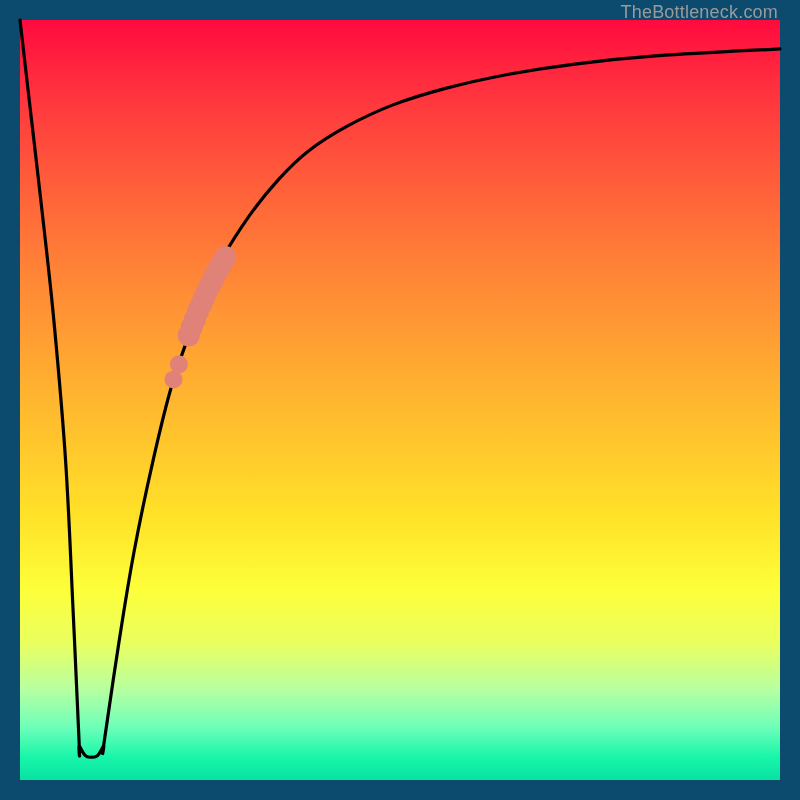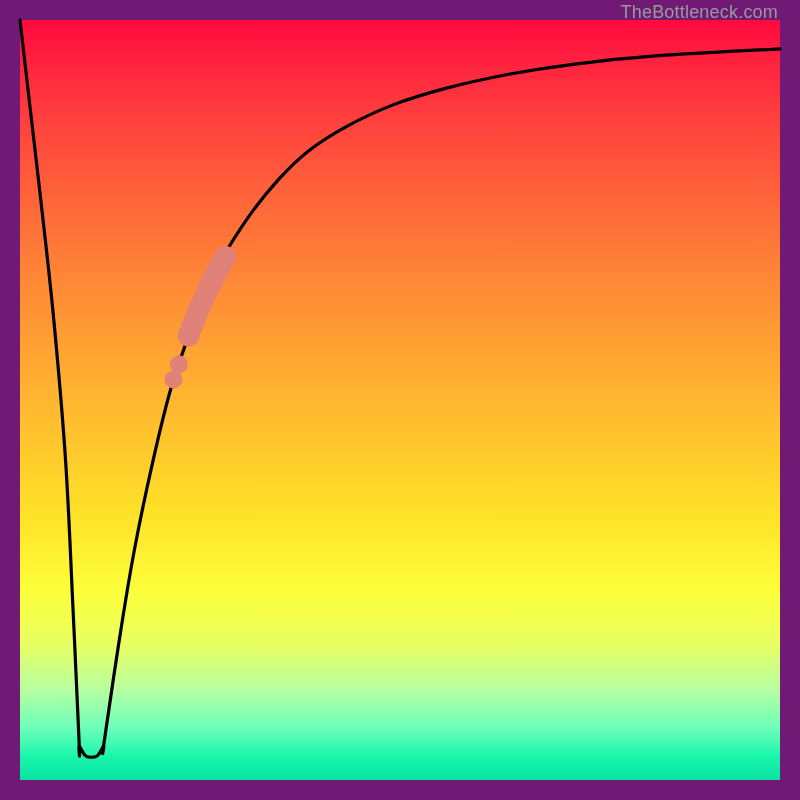--- a/index.html
+++ b/index.html
@@ -8,21 +8,21 @@
     width: 800px;
     height: 800px;
     overflow: hidden;
     background: #000;
     font-family: Arial, Helvetica, sans-serif;
   }
   .frame {
     position: relative;
     width: 800px;
     height: 800px;
-    background: #701a75;
+    background: #0c4a6e;
   }
   .plot-area {
     position: absolute;
     left: 20px;
     top: 20px;
     width: 760px;
     height: 760px;
     
     background: linear-gradient(
       to bottom,

